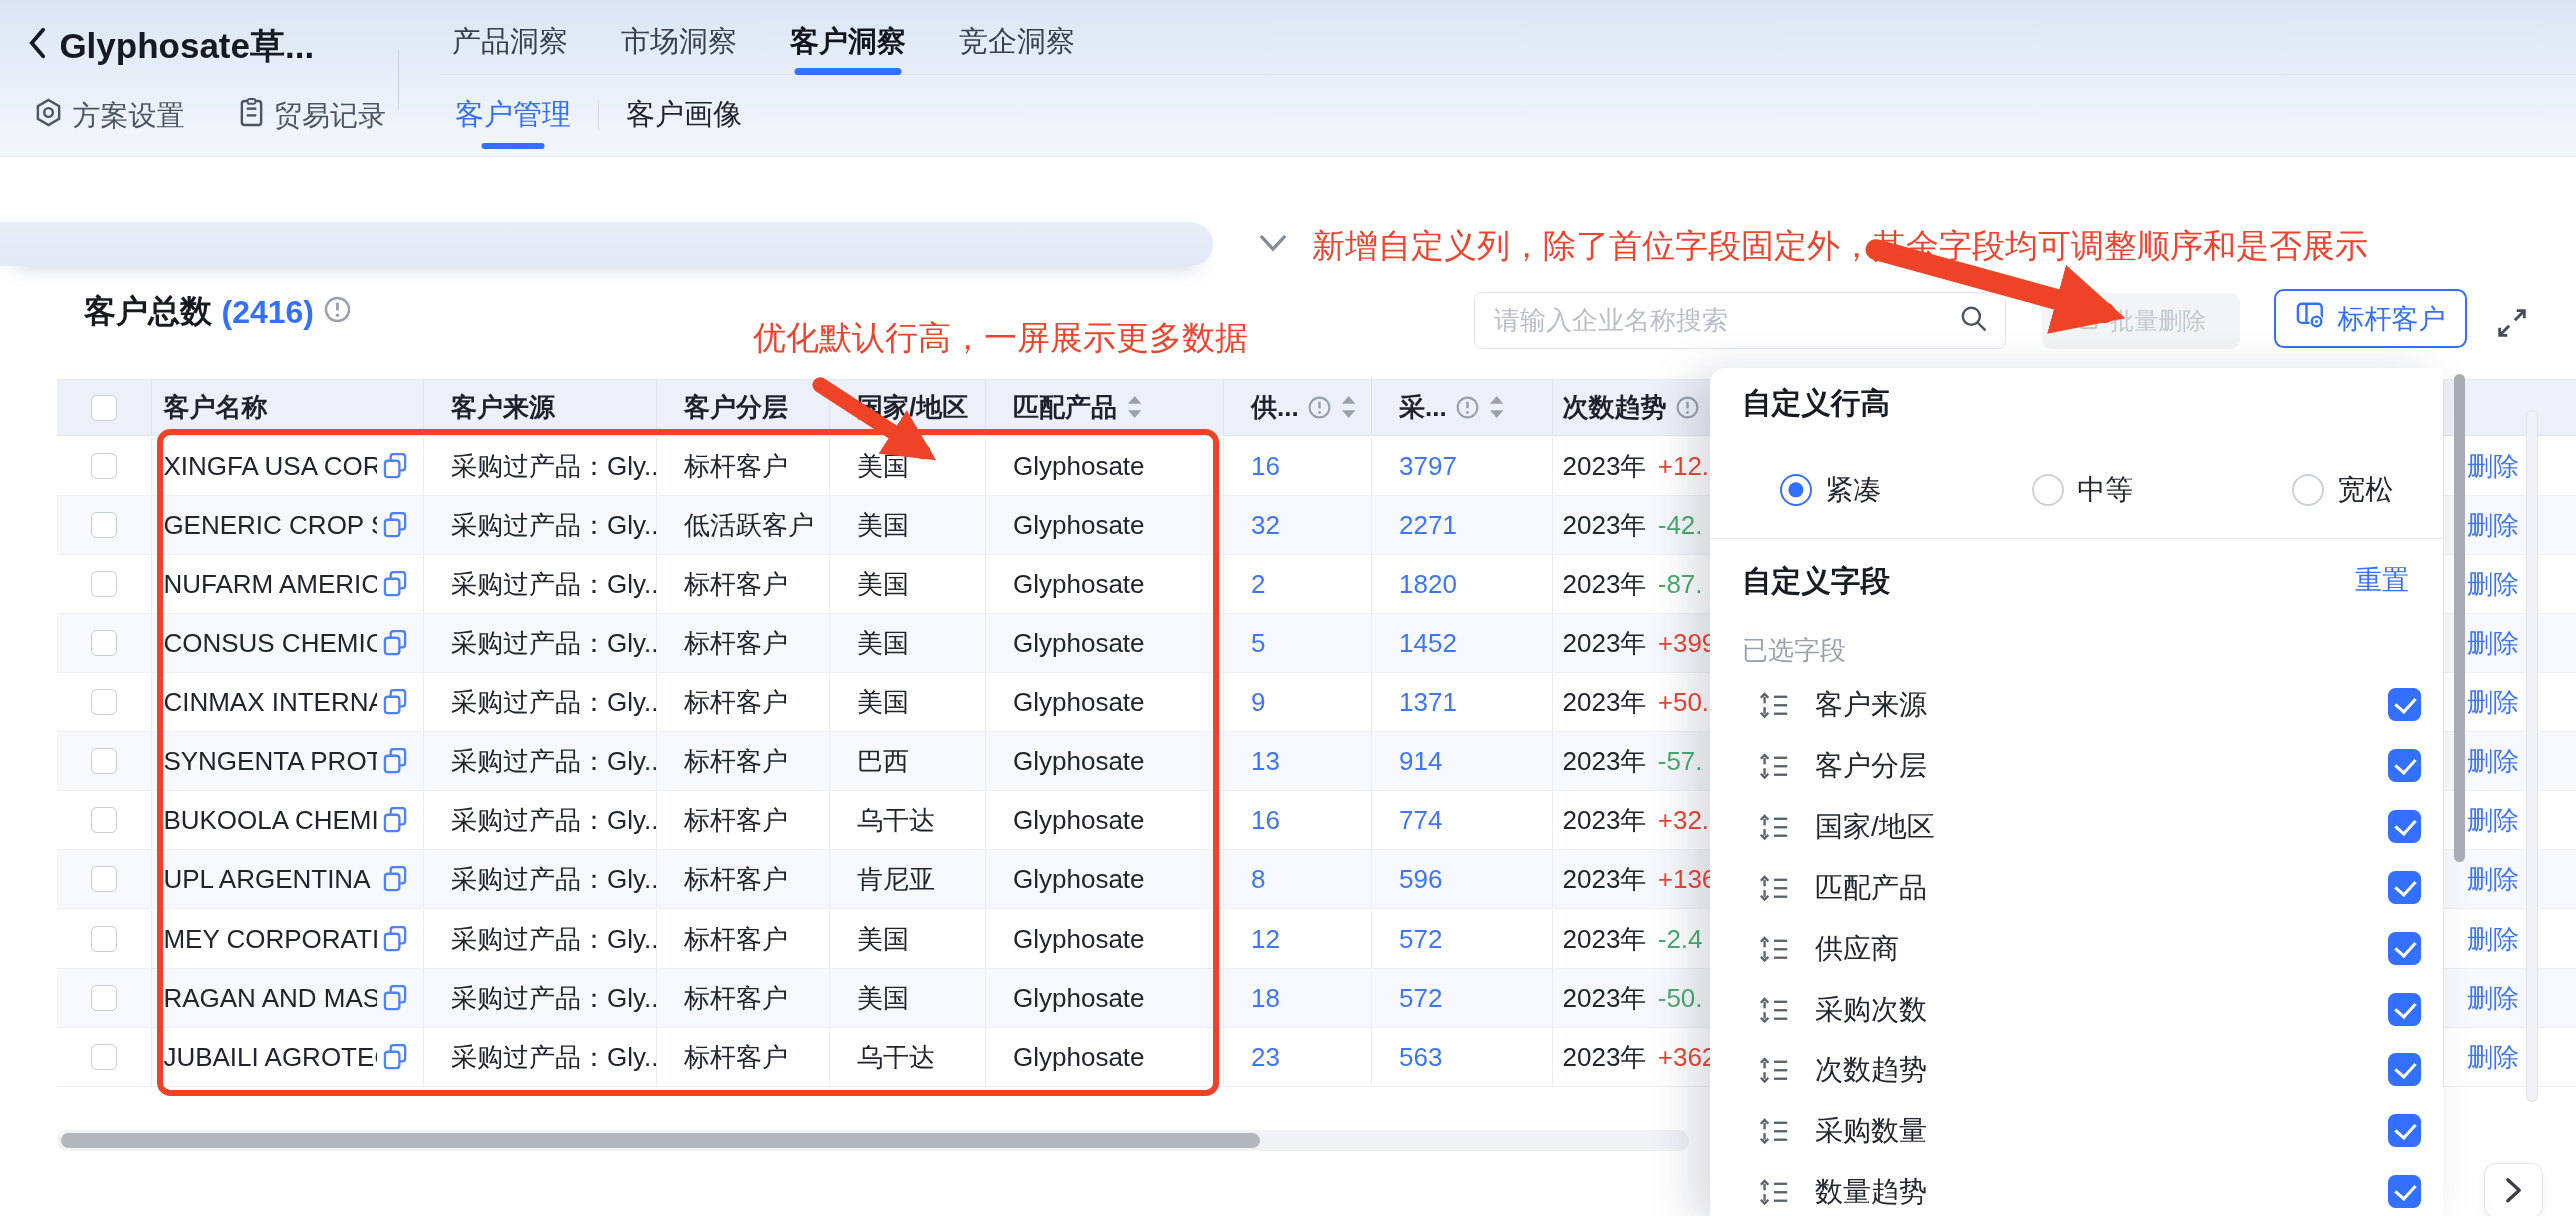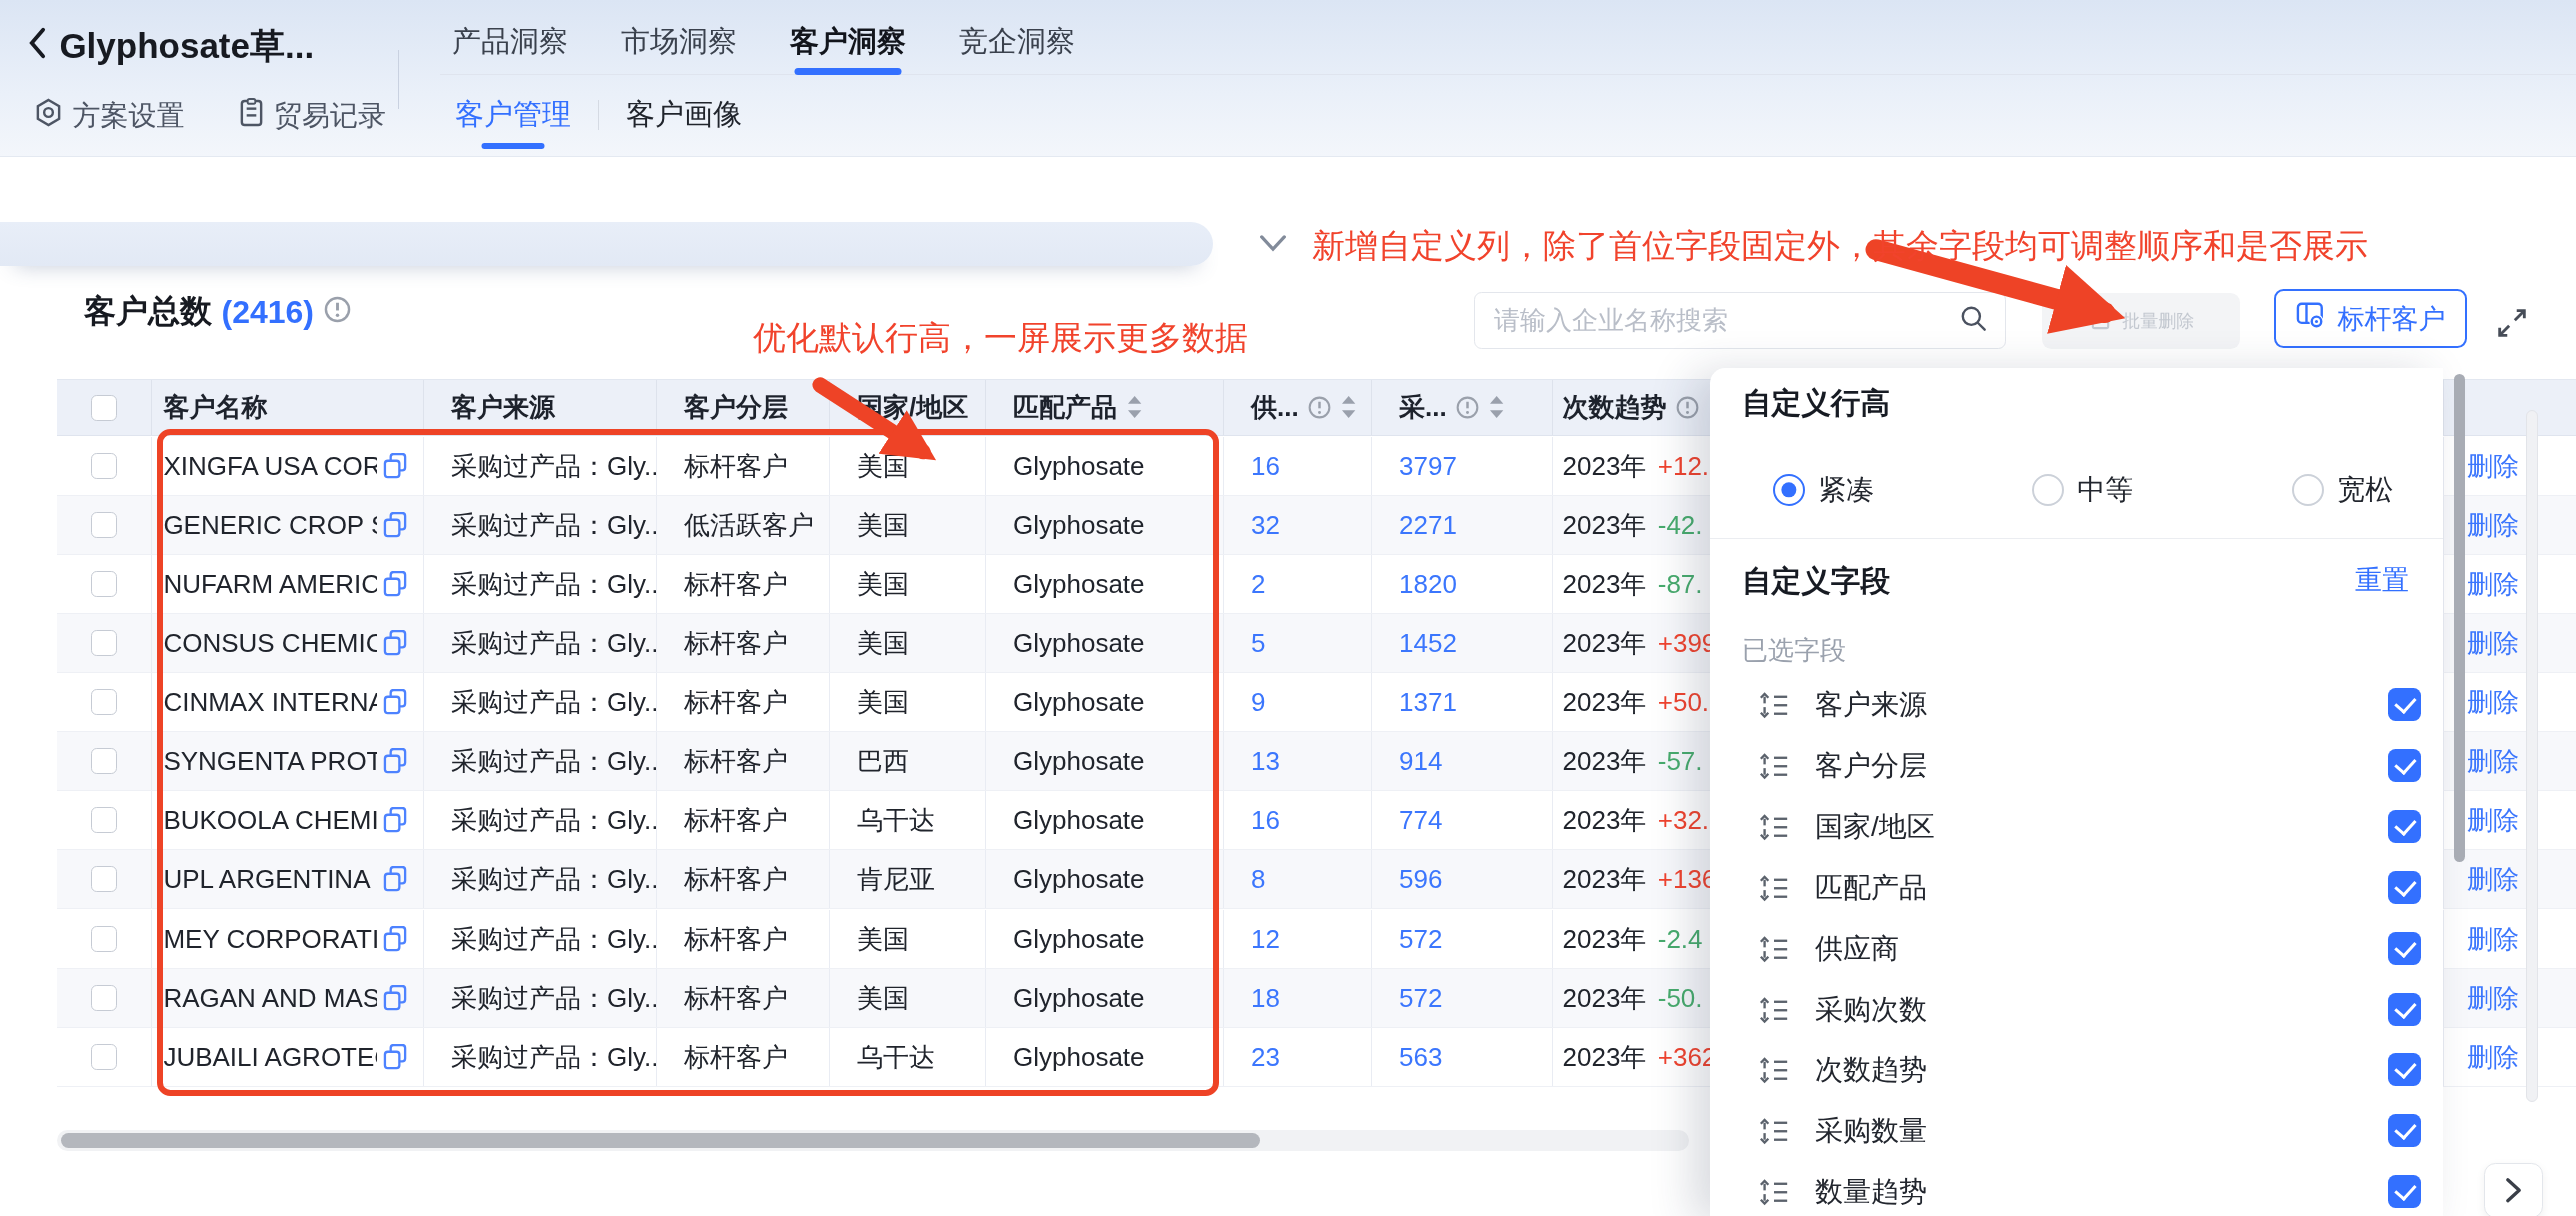--- a/index.html
+++ b/index.html
@@ -42,21 +42,21 @@
     font-size:32px;font-weight:700;color:#171a21;}
   .summary-count{color:#3370ff;}
 
   
   .search-box{position:absolute;left:1474px;top:292px;width:532px;height:57px;box-sizing:border-box;
     border:1.9px solid #e3e6ec;border-radius:7.6px;background:#fff;display:flex;align-items:center;padding:0 17px;}
   .search-box input{border:none;outline:none;flex:1;font-size:26px;color:#333;background:transparent;
     font-family:"Liberation Sans",sans-serif;}
   .search-box input::placeholder{color:#b9bec8;}
   .btn-batch{position:absolute;left:2042px;top:293px;width:198px;height:56px;background:#f3f4f6;
-    border:none;border-radius:9.5px;color:#c3c8d0;font-size:18px;display:flex;align-items:center;
+    border:none;border-radius:9.5px;color:#c3c8d0;font-size:24px;display:flex;align-items:center;
     justify-content:center;gap:9.5px;font-family:"Liberation Sans",sans-serif;}
   .btn-custom{position:absolute;left:2274px;top:289px;width:193px;height:59px;background:#fff;box-sizing:border-box;
     border:2.9px solid #3370ff;border-radius:9.5px;color:#3370ff;font-size:27px;font-weight:500;
     display:flex;align-items:center;justify-content:center;gap:11.4px;font-family:"Liberation Sans",sans-serif;}
   .expand-btn{position:absolute;left:2494px;top:305px;width:36px;height:36px;cursor:pointer;}
 
   
   .thead{position:absolute;left:57px;top:379px;width:1782px;height:57px;background:#ecf0f8;
     display:flex;box-sizing:border-box;border-top:1px solid #e2e7f0;border-bottom:1px solid #dfe4ee;}
   .th{box-sizing:border-box;border-right:1px solid #dde2ec;display:flex;align-items:center;gap:9.5px;
@@ -631,21 +631,21 @@
         <path d="M0,0 L10,5 L0,10 z" fill="#ee4326"></path>
       </marker>
     </defs>
     <line x1="860" y1="404" x2="968" y2="474" stroke="#ee4326" stroke-width="16" stroke-linecap="round" marker-end="url(#ah)"></line>
     <line x1="1968" y1="262" x2="2208" y2="328" stroke="#ee4326" stroke-width="22" stroke-linecap="round" marker-end="url(#ah)"></line>
   </svg>
 
   <div class="panel">
     <div class="p-title" style="top:15.3px;">自定义行高</div>
     <div id="radio-root">
-        <div class="radio-item" style="left: 63px;">
+        <div class="radio-item" style="left: 70px;">
           <span class="radio sel"></span>
           <span>紧凑</span>
         </div>
         <div class="radio-item" style="left: 322px;">
           <span class="radio unsel"></span>
           <span>中等</span>
         </div>
         <div class="radio-item" style="left: 582px;">
           <span class="radio unsel"></span>
           <span>宽松</span>

